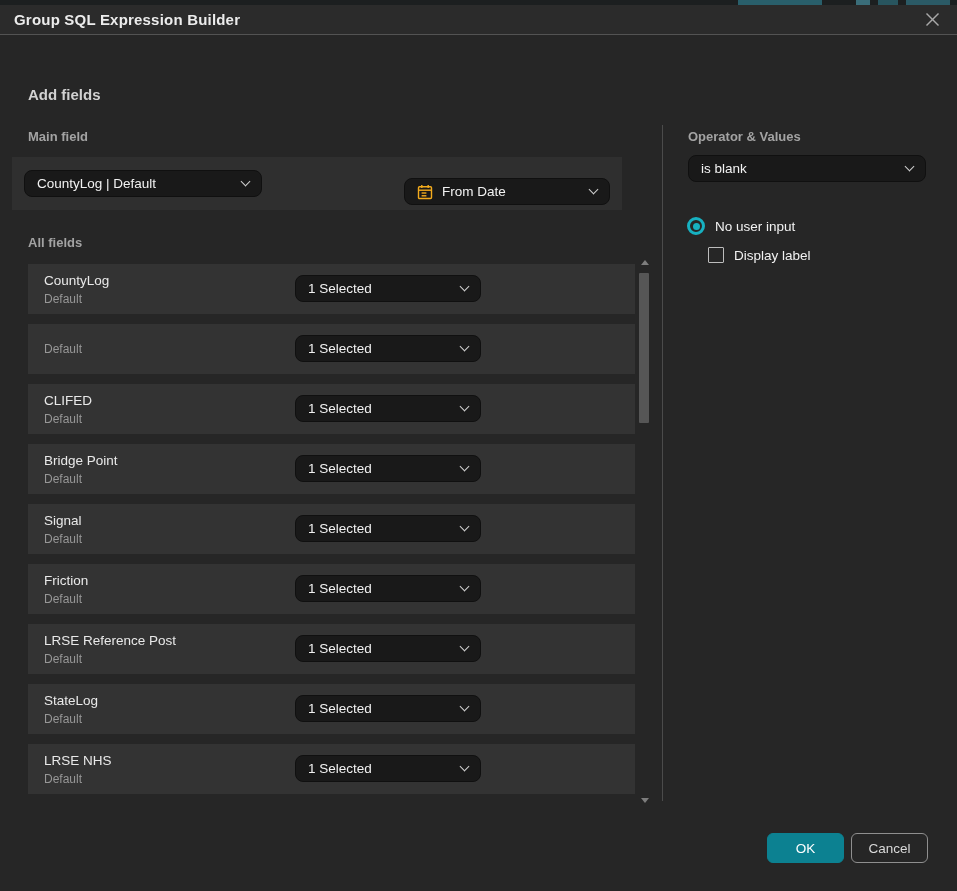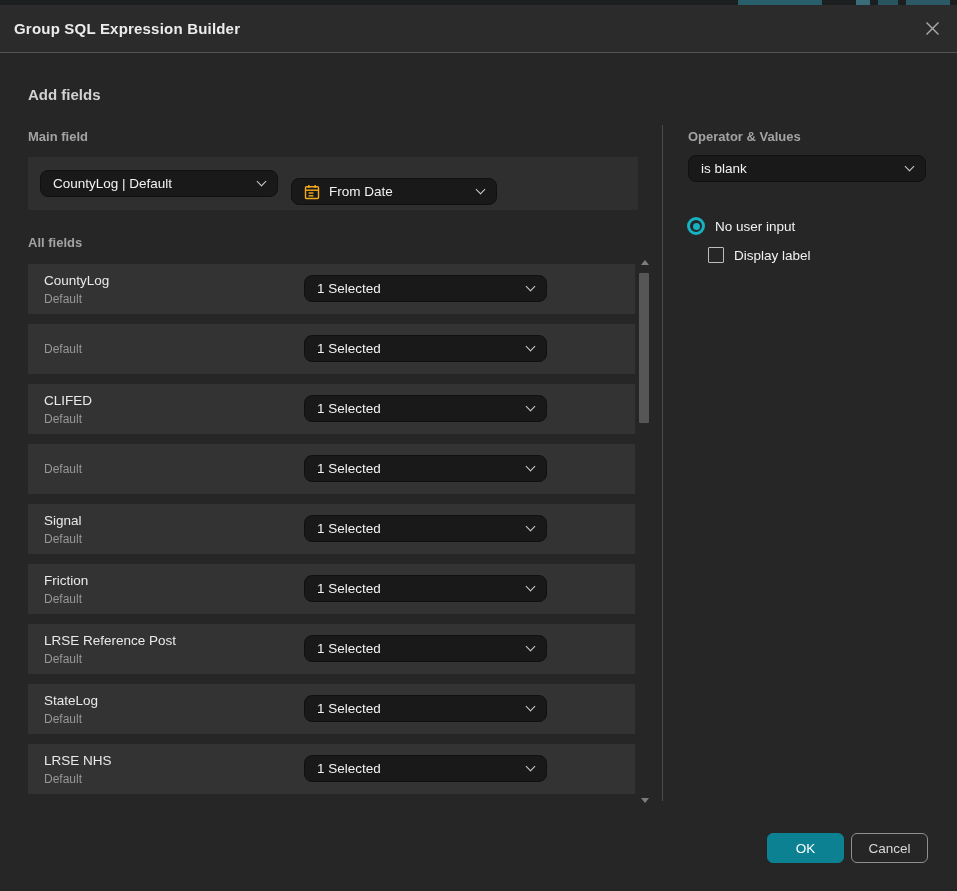--- a/index.html
+++ b/index.html
@@ -11,21 +11,21 @@
     position:relative;
     overflow:hidden;
   }
 
   
   .backdrop-strip { position:absolute; top:0; left:0; width:957px; height:5px; background:#1c1f20; }
   .backdrop-strip .frag { position:absolute; top:0; height:5px; }
 
   
   .titlebar {
-    position:absolute; top:5px; left:0; width:957px; height:48px;
+    position:absolute; top:5px; left:0; width:957px; height:30px;
     background:#2b2b2b; border-bottom:1px solid #535353;
     display:flex; align-items:center; justify-content:space-between;
     padding:0 16px 0 14px;
   }
   .titlebar h1 { font-size:15px; font-weight:700; color:#ececec; letter-spacing:.2px; }
   .close-btn { width:18px; height:18px; cursor:pointer; display:flex; align-items:center; justify-content:center; }
   .close-btn svg { stroke:#a9a9a9; }
 
   .section-heading { position:absolute; left:28px; top:86px; font-size:15px; font-weight:700; color:#d2d2d2; }
 
@@ -43,37 +43,37 @@
   }
   .select .sel-text { flex:1; white-space:nowrap; overflow:hidden; }
   .chev {
     width:7px; height:7px; flex:0 0 auto; margin-left:8px; margin-top:-4px;
     border-right:1.6px solid #cfcfcf; border-bottom:1.6px solid #cfcfcf;
     transform:rotate(45deg);
   }
 
   
   .main-panel {
-    position:absolute; left:28px; top:157px; width:610px; height:53px;
-    background:#2f2f2f; display:flex; align-items:center; padding:0 12px; gap:13px;
+    position:absolute; left:12px; top:157px; width:610px; height:53px;
+    background:#2f2f2f; display:flex; align-items:center; padding:0 12px; gap:13px;justify-content:space-between;
   }
   .main-panel .layer-select { width:238px; }
   .main-panel .field-select { width:206px;margin-top:16px; }
   .cal-icon { width:16px; height:16px; margin-right:9px; flex:0 0 auto; }
 
   
   .fields-list { position:absolute; left:28px; top:264px; width:607px; }
   .field-row {
     height:50px; background:#333333; margin-bottom:10px;
     display:flex; align-items:center; padding-left:16px; position:relative;
   }
   .row-text { width:251px; }
   .row-name { font-size:13.5px; color:#e9e9e9; margin-bottom:4px; }
   .row-sub  { font-size:12px; color:#979797; }
-  .field-row .select { position:absolute; left:276px; top:11px; width:243px;gap:20px; }
+  .field-row .select { position:absolute; left:267px; top:11px; width:186px;gap:20px; }
 
   
   .scrollbar { position:absolute; left:638px; top:257px; width:13px; height:549px; }
   .sb-arrow { position:absolute; left:3px; width:0; height:0; border-left:4px solid transparent; border-right:4px solid transparent; }
   .sb-up   { top:3px; border-bottom:5px solid #7d7d7d; }
   .sb-down { bottom:3px; border-top:5px solid #7d7d7d; }
   .sb-thumb { position:absolute; left:1px; top:16px; width:10px; height:150px; background:#565656; border-radius:1px; }
 
   .v-divider { position:absolute; left:662px; top:125px; width:1px; height:676px; background:#4b4b4b; }
 
@@ -170,20 +170,21 @@
         <div class="row-name">CLIFED</div>
         <div class="row-sub">Default</div>
       </div>
       <div class="select">
         <span class="sel-text">1 Selected</span>
         <span class="chev"></span>
       </div>
     </div>
     <div class="field-row">
       <div class="row-text">
+        <div class="row-name">Bridge Point</div>
         <div class="row-sub">Default</div>
       </div>
       <div class="select">
         <span class="sel-text">1 Selected</span>
         <span class="chev"></span>
       </div>
     </div>
     <div class="field-row">
       <div class="row-text">
         <div class="row-name">Signal</div>

